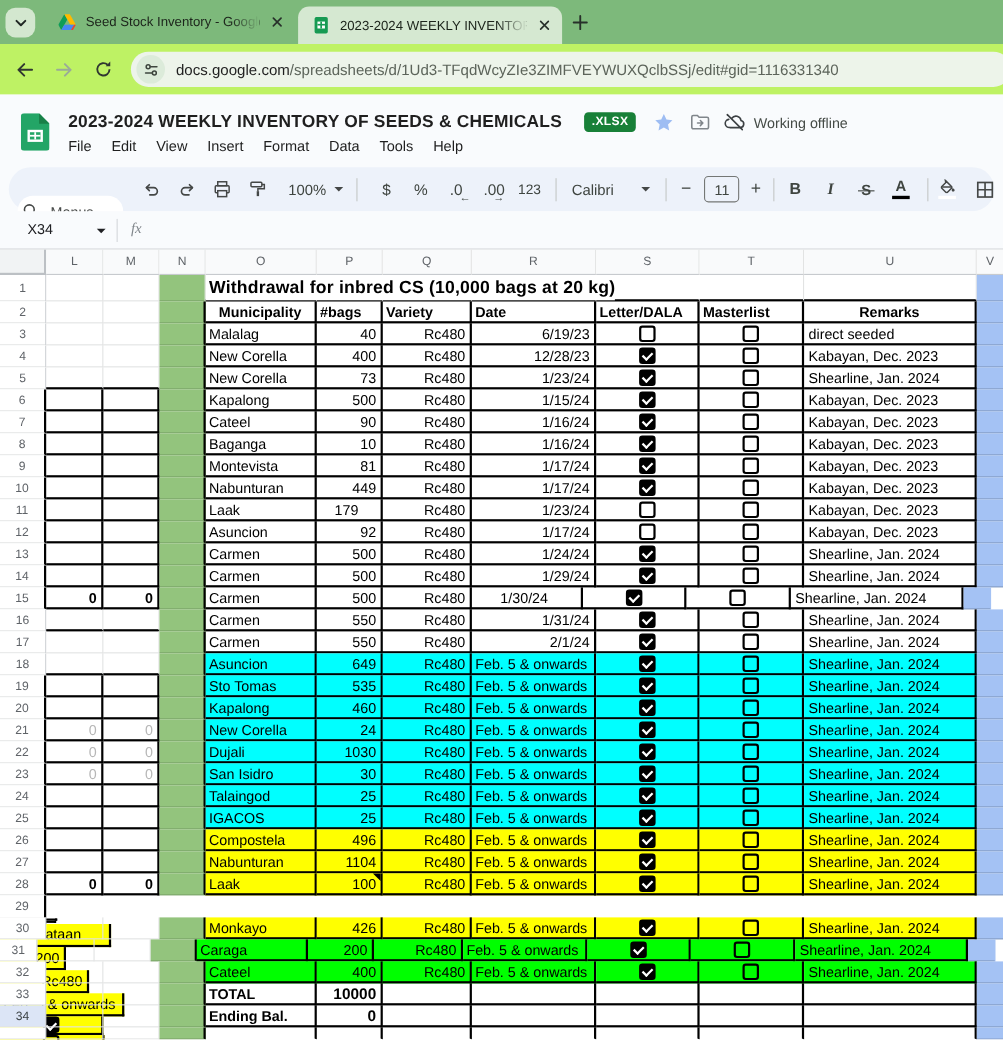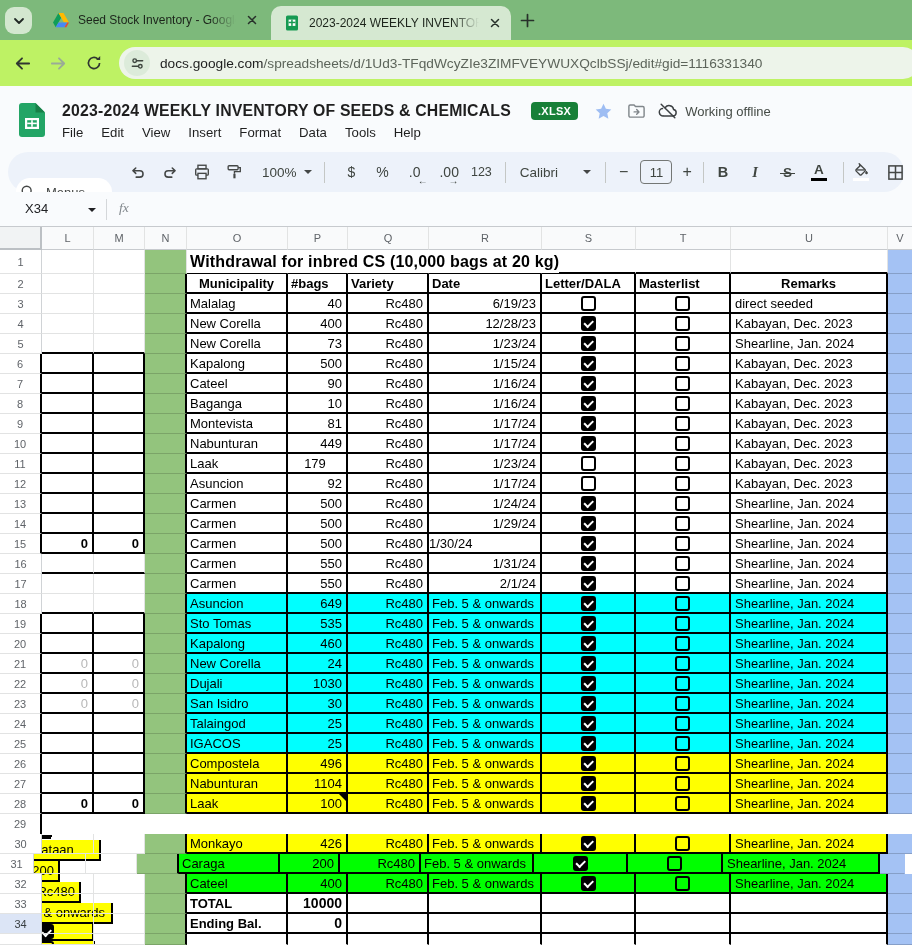--- a/index.html
+++ b/index.html
@@ -556,21 +556,21 @@
         <div class="g-cell" style="width: 25px; background: rgb(164, 194, 244); border-bottom: 1px solid rgba(0, 0, 0, 0.18); border-right: 1px solid transparent;"></div>
       </div>
       <div class="g-row" style="height: 20px;">
         <div class="g-cell row-hdr" style="width: 42px; line-height: 20px; border-bottom: 1px solid rgb(226, 227, 227); border-right: 2px solid rgb(0, 0, 0);">15</div>
         <div class="g-cell" style="width: 52px; text-align: right; padding-right: 4px; line-height: 19px; font-weight: 700; border-bottom: 2px solid rgb(0, 0, 0); border-right: 2px solid rgb(0, 0, 0);">0</div>
         <div class="g-cell" style="width: 51px; text-align: right; padding-right: 4px; line-height: 19px; font-weight: 700; border-bottom: 2px solid rgb(0, 0, 0); border-right: 2px solid rgb(0, 0, 0);">0</div>
         <div class="g-cell" style="width: 42px; background: rgb(147, 196, 125); border-bottom: 1px solid rgba(0, 0, 0, 0.16); border-right: 2px solid rgb(0, 0, 0);"></div>
         <div class="g-cell" style="width: 101px; line-height: 19px; padding-left: 3px; border-bottom: 2px solid rgb(0, 0, 0); border-right: 2px solid rgb(0, 0, 0);">Carmen</div>
         <div class="g-cell" style="width: 60px; line-height: 19px; text-align: right; padding-right: 4px; border-bottom: 2px solid rgb(0, 0, 0); border-right: 2px solid rgb(0, 0, 0);">500</div>
         <div class="g-cell" style="width: 81px; line-height: 19px; text-align: right; padding-right: 4px; border-bottom: 2px solid rgb(0, 0, 0); border-right: 2px solid rgb(0, 0, 0);">Rc480</div>
-        <div class="g-cell" style="width: 113px; line-height: 19px; text-align: left; padding-right: 4px; border-bottom: 2px solid rgb(0, 0, 0); border-right: 2px solid rgb(0, 0, 0);">1/30/24</div>
+        <div class="g-cell" style="width: 101px; line-height: 19px; text-align: center; padding-right: 4px; border-bottom: 2px solid rgb(0, 0, 0); border-right: 2px solid rgb(0, 0, 0);">1/30/24</div>
         <div class="g-cell" style="width: 94px; line-height: 19px; display: flex; align-items: center; justify-content: center; border-bottom: 2px solid rgb(0, 0, 0); border-right: 2px solid rgb(0, 0, 0);">
           <span class="cb checked"></span>
         </div>
         <div class="g-cell" style="width: 95px; line-height: 19px; display: flex; align-items: center; justify-content: center; border-bottom: 2px solid rgb(0, 0, 0); border-right: 2px solid rgb(0, 0, 0);">
           <span class="cb"></span>
         </div>
         <div class="g-cell" style="width: 157px; line-height: 19px; padding-left: 4px; border-bottom: 2px solid rgb(0, 0, 0); border-right: 2px solid rgb(0, 0, 0);">Shearline, Jan. 2024</div>
         <div class="g-cell" style="width: 25px; background: rgb(164, 194, 244); border-bottom: 1px solid rgba(0, 0, 0, 0.18); border-right: 1px solid transparent;"></div>
       </div>
       <div class="g-row" style="height: 20px;">

